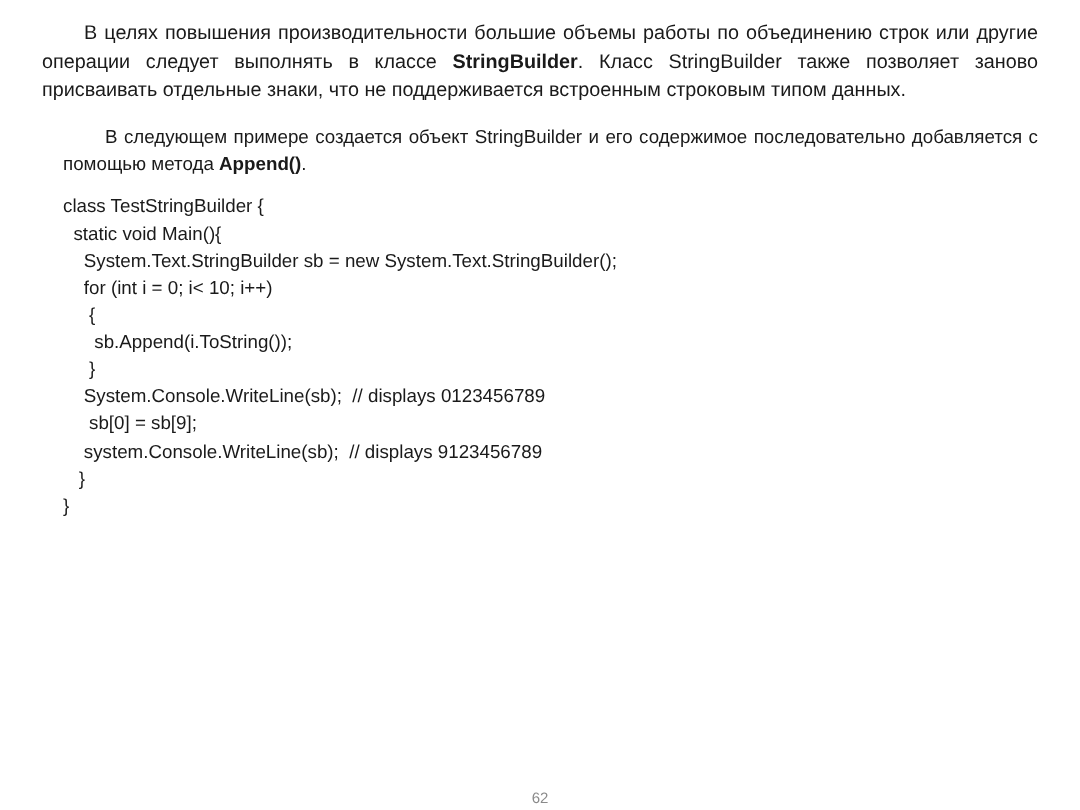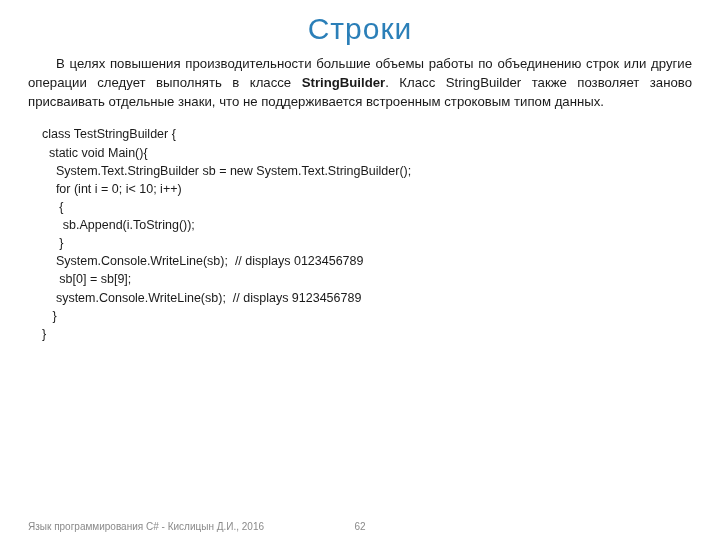--- a/index.html
+++ b/index.html
@@ -65,42 +65,43 @@
     position: absolute;
     left: 50%;
     transform: translateX(-50%);
   }
 </style>
 </head>
 <body>
 
 <div class="slide">
 
-  <h1 class="title">Строки</h1>
 
   <p class="paragraph">
     <span>В целях повышения производительности большие объемы работы по объединению строк или другие операции следует выполнять в классе </span><span class="bold">StringBuilder</span><span>. Класс StringBuilder также позволяет заново присваивать отдельные знаки, что не поддерживается встроенным строковым типом данных.</span>
   </p>
 
   <div class="sub-block">
 
+    <p class="paragraph2">
+      <span>В следующем примере создается объект StringBuilder и его содержимое последовательно добавляется с помощью метода </span><span class="bold">Append()</span><span>.</span>
+    </p>
 
     <div class="codeblock">class TestStringBuilder {
   static void Main(){
     System.Text.StringBuilder sb = new System.Text.StringBuilder();
     for (int i = 0; i&lt; 10; i++)
      {
       sb.Append(i.ToString());
      }
     System.Console.WriteLine(sb);  // displays 0123456789
      sb[0] = sb[9];
     system.Console.WriteLine(sb);  // displays 9123456789
    }
 }</div>
 
   </div>
 
   <div class="footer">
-    <span class="left">Язык программирования C# - Кислицын Д.И., 2016</span>
     <span class="pagenum">62</span>
   </div>
 
 </div>
 
 </body></html>

